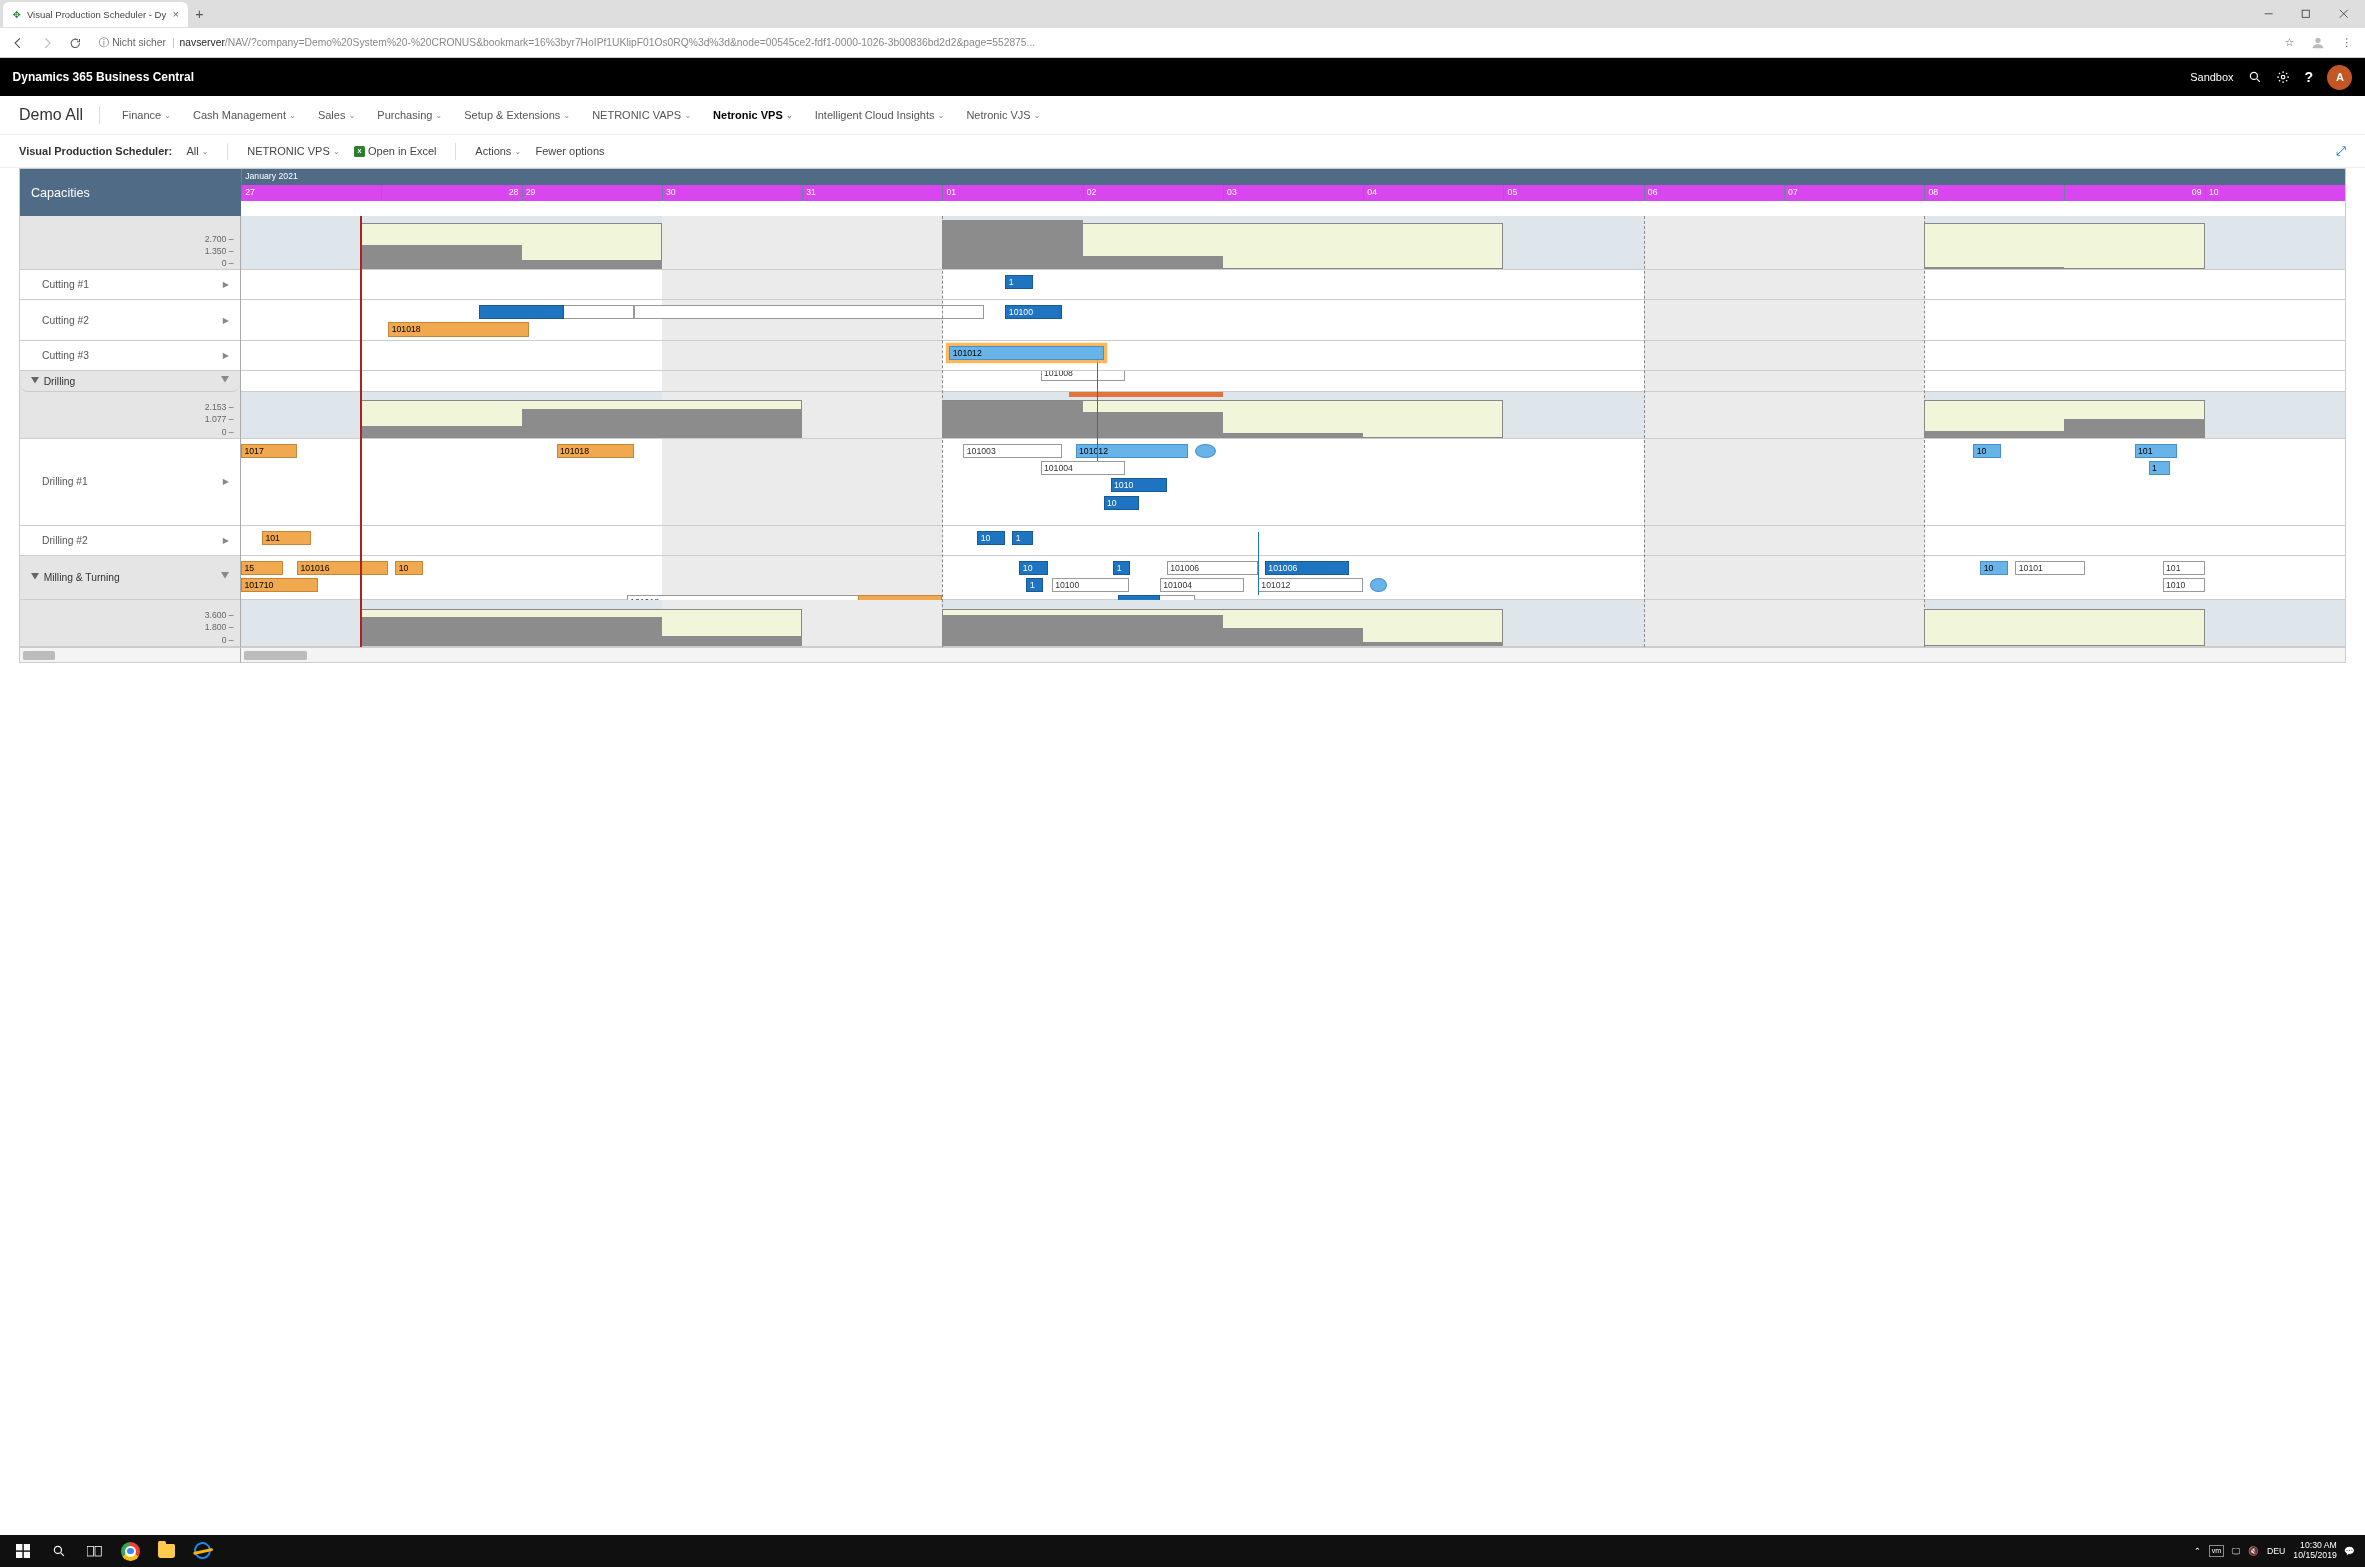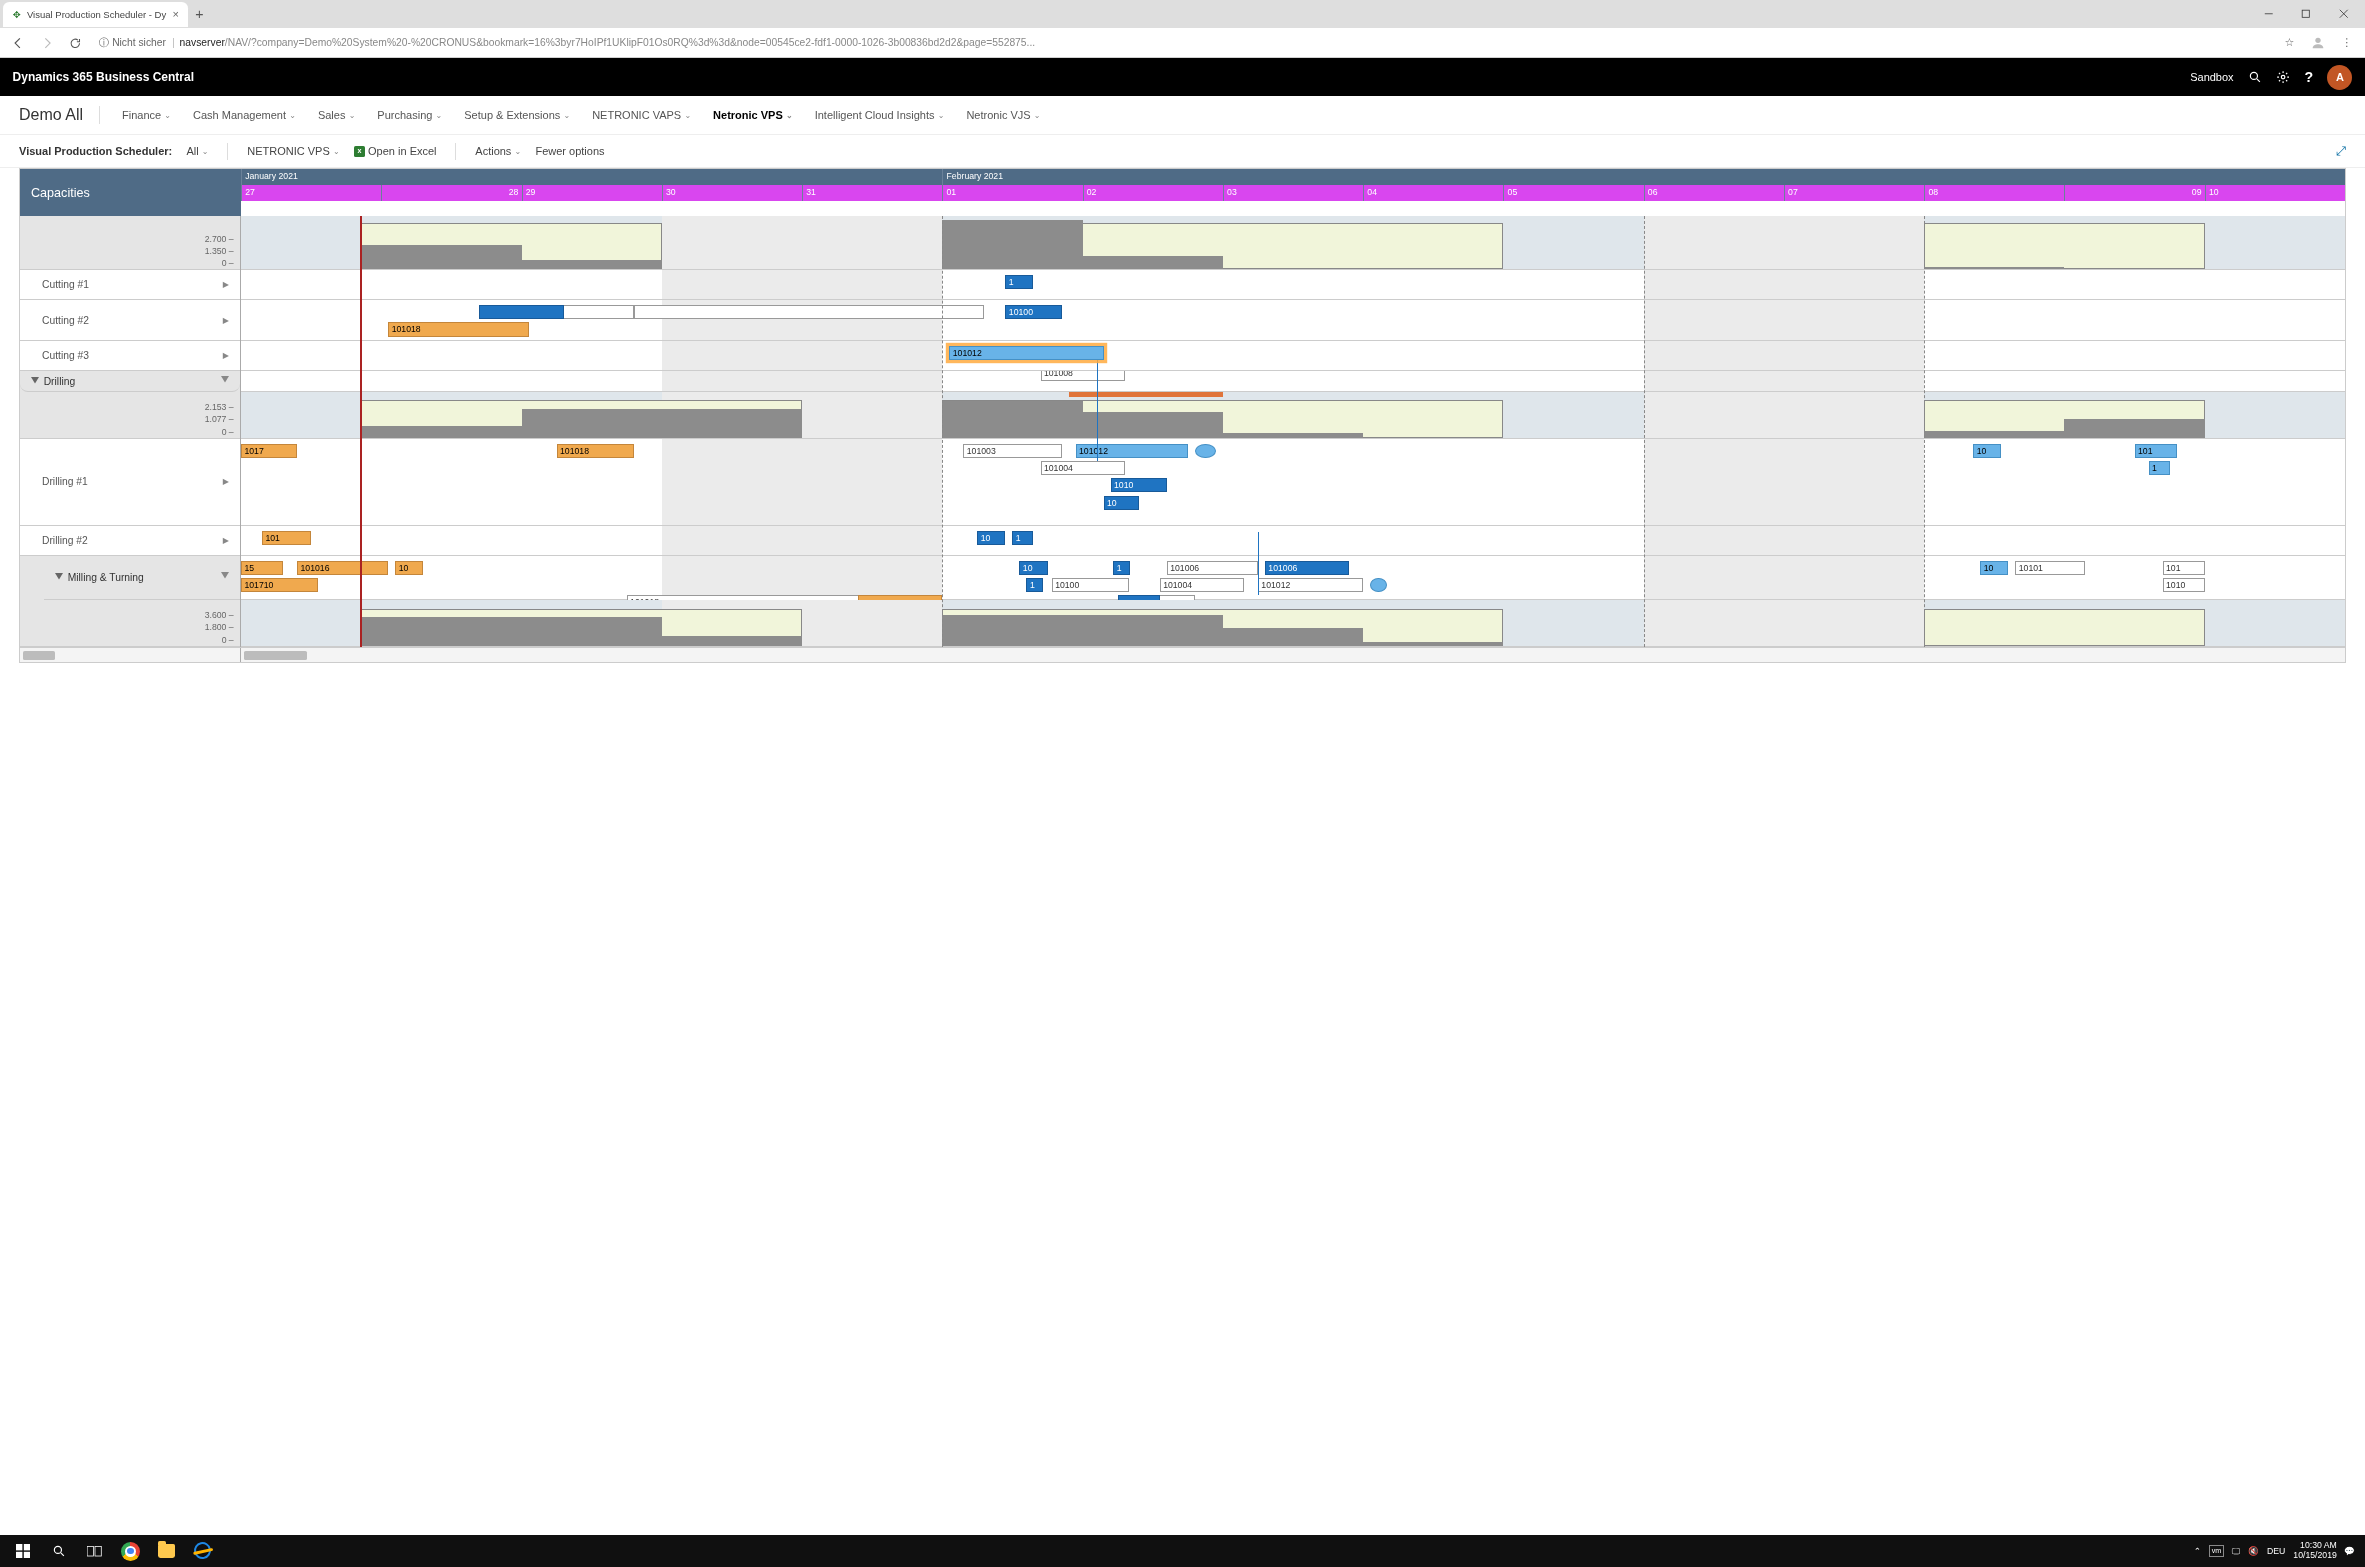--- a/index.html
+++ b/index.html
@@ -249,21 +249,20 @@
   <span class="page-action">Fewer options</span>
   <span class="expand-icon">⤢</span>
 </div>
 
 <div class="gantt">
   <div class="timescale">
     <div class="left-head">Capacities</div>
     <div class="ts-body" id="ts-body">
         <div class="ts-row ts-month">
           <div class="ts-cell" style="width: 33.3333%;">January 2021</div>
-          <div class="ts-cell" style="width: 60%;">February 2021</div>
         </div>
         <div class="ts-row ts-day">
           <div class="ts-cell" style="width: 6.66667%;">27</div>
           <div class="ts-cell" style="width: 6.66667%; text-align: right;">28</div>
           <div class="ts-cell" style="width: 6.66667%;">29</div>
           <div class="ts-cell" style="width: 6.66667%;">30</div>
           <div class="ts-cell" style="width: 6.66667%;">31</div>
           <div class="ts-cell" style="width: 6.66667%;">01</div>
           <div class="ts-cell" style="width: 6.66667%;">02</div>
           <div class="ts-cell" style="width: 6.66667%;">03</div>
@@ -311,21 +310,21 @@
           <span>0 –</span>
         </div>
         <div class="row-lbl sub" style="height: 87px;">
           <span>Drilling #1</span>
           <span class="exp">▶</span>
         </div>
         <div class="row-lbl sub" style="height: 30px;">
           <span>Drilling #2</span>
           <span class="exp">▶</span>
         </div>
-        <div class="row-lbl" style="height: 44px; margin-left: 24px;">
+        <div class="row-lbl" style="height: 44px;">
           <svg class="tri" viewBox="0 0 10 10" style="margin-right:4.7px;">
             <path d="M0 0h10L5 8z" fill="#666"></path>
           </svg>
           <span>Milling &amp; Turning</span>
           <span class="exp"><svg class="tri" viewBox="0 0 10 10">
               <path d="M0 0h10L5 8z" fill="#888"></path>
             </svg></span>
         </div>
         <div class="row-lbl cap" style="height: 47px;">
           <span>3.600 –</span>

